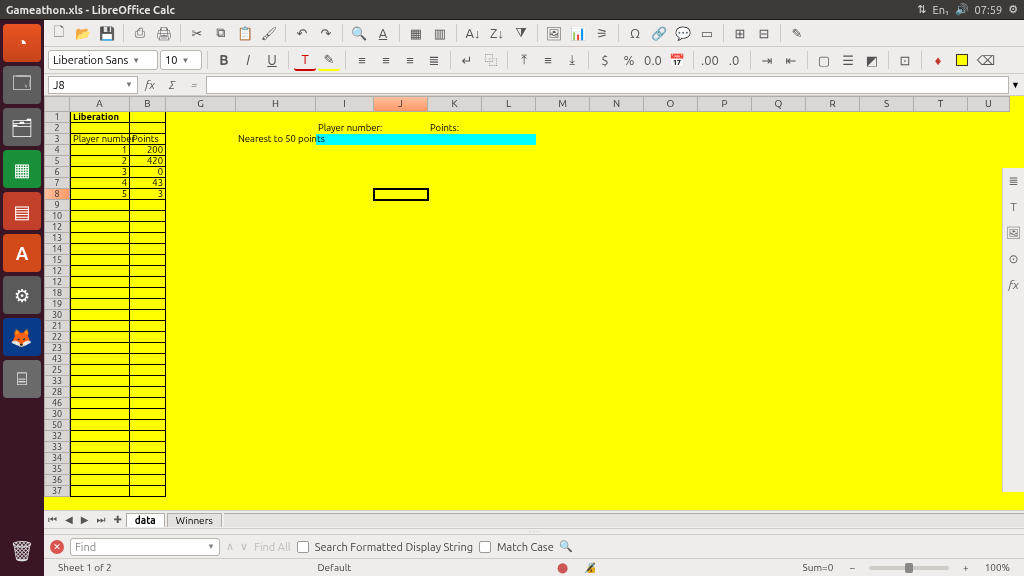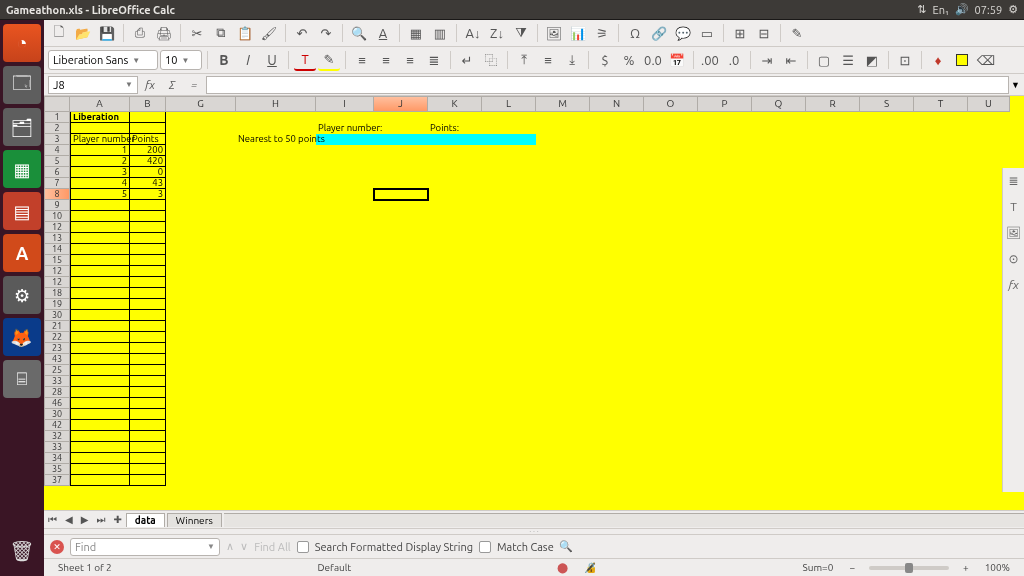--- a/index.html
+++ b/index.html
@@ -807,21 +807,21 @@
               <div class="cell nodata-r" style="width:54px"></div>
               <div class="cell nodata-r" style="width:54px"></div>
               <div class="cell nodata-r" style="width:54px"></div>
               <div class="cell nodata-r" style="width:54px"></div>
               <div class="cell nodata-r" style="width:54px"></div>
               <div class="cell nodata-r" style="width:54px"></div>
               <div class="cell nodata-r" style="width:54px"></div>
               <div class="cell nodata-r" style="width:42px"></div>
             </div>
             <div class="row">
-              <div class="rh">42</div>
+              <div class="rh">50</div>
               <div class="cell first" style="width:60px"></div>
               <div class="cell" style="width:36px"></div>
               <div class="cell nodata-r" style="width:70px"></div>
               <div class="cell nodata-r" style="width:80px"></div>
               <div class="cell nodata-r" style="width:58px"></div>
               <div class="cell nodata-r" style="width:54px"></div>
               <div class="cell nodata-r" style="width:54px"></div>
               <div class="cell nodata-r" style="width:54px"></div>
               <div class="cell nodata-r" style="width:54px"></div>
               <div class="cell nodata-r" style="width:54px"></div>
@@ -888,20 +888,40 @@
               <div class="cell nodata-r" style="width:54px"></div>
               <div class="cell nodata-r" style="width:54px"></div>
               <div class="cell nodata-r" style="width:54px"></div>
               <div class="cell nodata-r" style="width:54px"></div>
               <div class="cell nodata-r" style="width:54px"></div>
               <div class="cell nodata-r" style="width:54px"></div>
               <div class="cell nodata-r" style="width:42px"></div>
             </div>
             <div class="row">
               <div class="rh">35</div>
+              <div class="cell first" style="width:60px"></div>
+              <div class="cell" style="width:36px"></div>
+              <div class="cell nodata-r" style="width:70px"></div>
+              <div class="cell nodata-r" style="width:80px"></div>
+              <div class="cell nodata-r" style="width:58px"></div>
+              <div class="cell nodata-r" style="width:54px"></div>
+              <div class="cell nodata-r" style="width:54px"></div>
+              <div class="cell nodata-r" style="width:54px"></div>
+              <div class="cell nodata-r" style="width:54px"></div>
+              <div class="cell nodata-r" style="width:54px"></div>
+              <div class="cell nodata-r" style="width:54px"></div>
+              <div class="cell nodata-r" style="width:54px"></div>
+              <div class="cell nodata-r" style="width:54px"></div>
+              <div class="cell nodata-r" style="width:54px"></div>
+              <div class="cell nodata-r" style="width:54px"></div>
+              <div class="cell nodata-r" style="width:54px"></div>
+              <div class="cell nodata-r" style="width:42px"></div>
+            </div>
+            <div class="row">
+              <div class="rh">36</div>
               <div class="cell first" style="width:60px"></div>
               <div class="cell" style="width:36px"></div>
               <div class="cell nodata-r" style="width:70px"></div>
               <div class="cell nodata-r" style="width:80px"></div>
               <div class="cell nodata-r" style="width:58px"></div>
               <div class="cell nodata-r" style="width:54px"></div>
               <div class="cell nodata-r" style="width:54px"></div>
               <div class="cell nodata-r" style="width:54px"></div>
               <div class="cell nodata-r" style="width:54px"></div>
               <div class="cell nodata-r" style="width:54px"></div>

